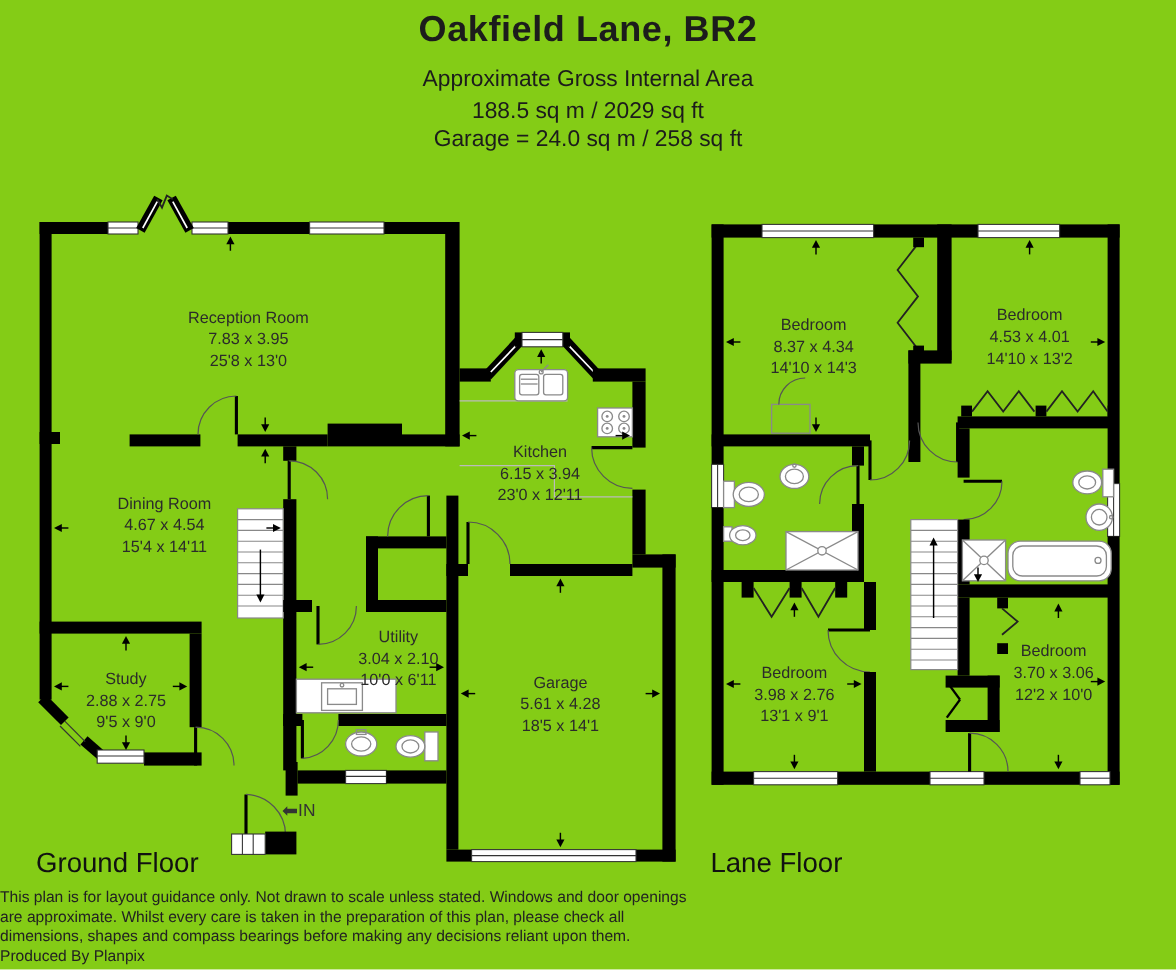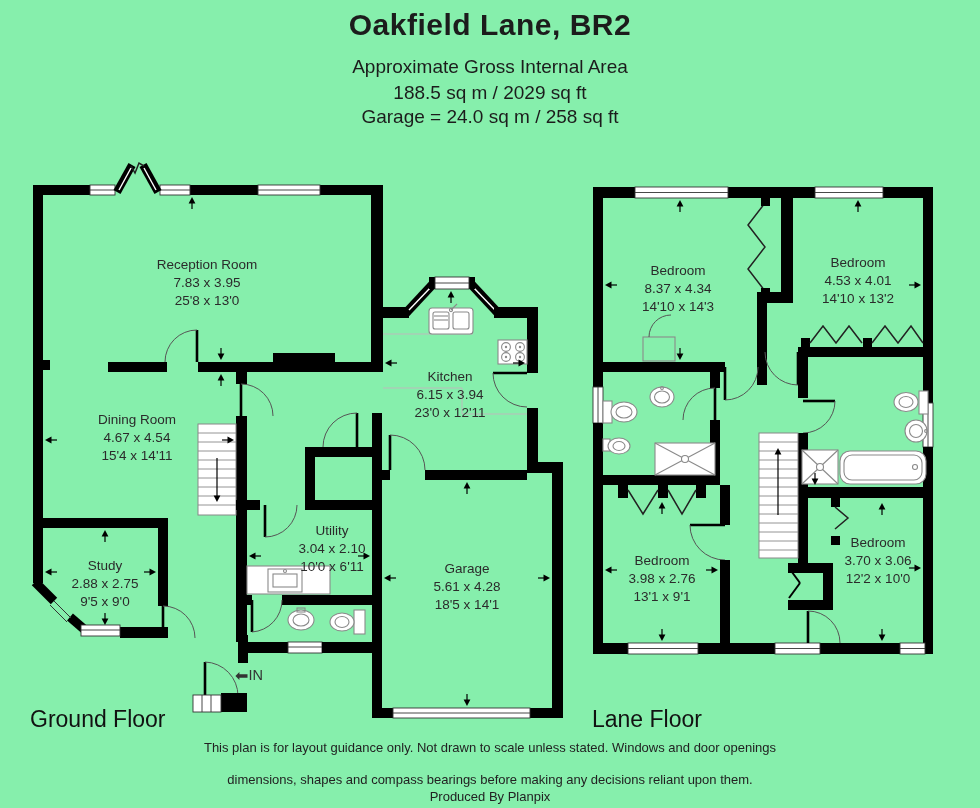--- a/index.html
+++ b/index.html
@@ -1,33 +1,33 @@
 <!DOCTYPE html>
 <html><head>
 <meta charset="utf-8">
 <style>
   html,body{margin:0;padding:0;background:#fff;}
-  #page{position:relative;width:980px;height:808px;background:#86efac;overflow:hidden;
+  #page{position:relative;width:980px;height:808px;background:#84cc16;overflow:hidden;
         font-family:"Liberation Sans", sans-serif;color:#1c1c1c;}
   .hdr{position:absolute;left:0;width:980px;text-align:center;}
   #title{top:8px;font-size:30px;font-weight:bold;letter-spacing:.5px;}
   #subtitle{top:56px;font-size:19px;}
   #area1{top:82px;font-size:19px;}
   #area2{top:106px;font-size:19px;}
   #area3{top:130px;font-size:19px;}
   .planwrap{position:absolute;}
   #gfwrap{left:25px;top:158px;width:560px;height:575px;}
   #ffwrap{left:585px;top:170px;width:380px;height:560px;}
   .rlabel{position:absolute;transform:translateX(-50%);text-align:center;
           font-size:13.5px;line-height:18px;color:#2b2b2b;white-space:nowrap;}
   .rlabel span{display:block;}
   .floorlabel{position:absolute;font-size:23px;font-weight:normal;color:#111;}
   #gflabel{left:30px;top:706px;}
   #fflabel{left:592px;top:706px;}
-  .ftr{position:absolute;left:0;width:980px;text-align:center;font-size:13px;color:#222;}
+  .ftr{position:absolute;left:0;width:980px;font-size:13px;color:#222;}
   #f1{top:740px;} #f2{top:756px;} #f3{top:772px;} #f4{top:789px;}
   #inlabel{position:absolute;left:210px;top:508px;font-size:14.5px;color:#333;white-space:nowrap;}
   #inlabel .glyph{font-size:16px;vertical-align:-1px;}
   svg{display:block;}
   .w{fill:#000;}
   .door{fill:none;stroke:#555;stroke-width:1;}
   .leaf{stroke:#000;stroke-width:2.6;}
   .thin{fill:none;stroke:#8a8a8a;stroke-width:1.1;}
   .thinf{fill:#fff;stroke:#8a8a8a;stroke-width:1.1;}
   .cnt{fill:none;stroke:#bbb;stroke-width:1;}
@@ -516,15 +516,16 @@
       <span>Bedroom</span>
       <span>3.70 x 3.06</span>
       <span>12'2 x 10'0</span>
     </div>
   </div>
 
   <div class="floorlabel" id="gflabel">Ground Floor</div>
   <div class="floorlabel" id="fflabel">Lane Floor</div>
 
   <div class="ftr" id="f1">This plan is for layout guidance only. Not drawn to scale unless stated. Windows and door openings</div>
+  <div class="ftr" id="f2">are approximate. Whilst every care is taken in the preparation of this plan, please check all</div>
   <div class="ftr" id="f3">dimensions, shapes and compass bearings before making any decisions reliant upon them.</div>
   <div class="ftr" id="f4">Produced By Planpix</div>
 </div>
 
 </body></html>

